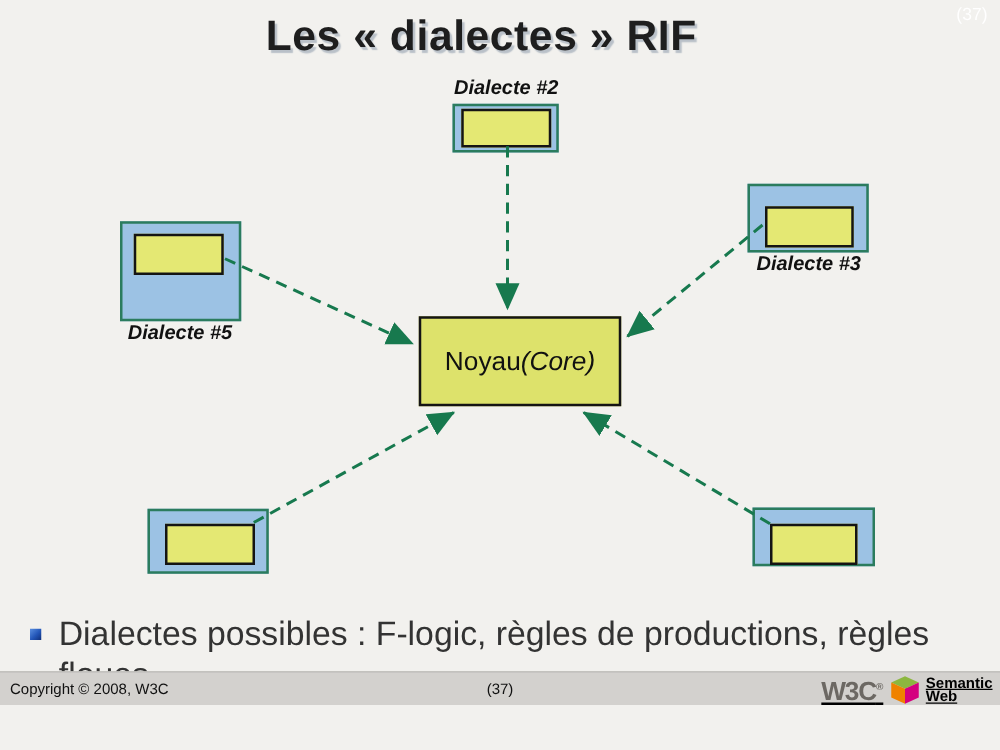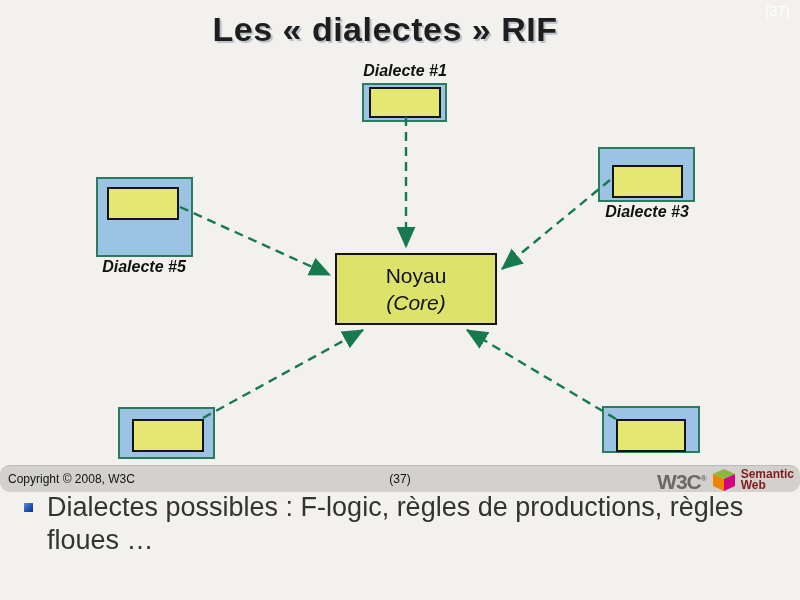--- a/index.html
+++ b/index.html
@@ -2,21 +2,21 @@
 <html><head>
 <meta charset="utf-8">
 <style>
   html,body{margin:0;padding:0;}
   body{
     width:800px;height:600px;
     font-family:"Liberation Sans", sans-serif;
     background:#f2f1ee;
     overflow:hidden;
   }
-  .slide{position:relative;width:800px;height:492px;background:#f2f1ee;}
+  .slide{position:relative;width:800px;height:564px;background:#f2f1ee;}
 
   
   .title{
     position:absolute;top:10px;left:0;width:770px;margin:0;
     text-align:center;
     font-size:34px;font-weight:bold;color:#1e1e1e;
     text-shadow:2px 2px 1px #b9c0c8;
     letter-spacing:0.5px;
   }
   .corner-num{
@@ -61,21 +61,21 @@
   .lab-d4{left:596px;top:454px;width:110px;}
   
   .box-d5{left:118px;top:407px;width:97px;height:52px;}
   .in-d5{left:12px;top:10px;width:72px;height:33px;}
   .lab-d5{left:112px;top:461px;width:110px;}
 
   
   .core{
     position:absolute;left:335px;top:253px;width:162px;height:72px;
     background:#dde26b;border:2px solid #141414;box-sizing:border-box;
-    display:flex;flex-direction:column;align-items:center;justify-content:center;
+    display:flex;align-items:center;justify-content:center;
     font-size:21px;color:#111;line-height:27px;
   }
   .core-sub{font-style:italic;}
 
   .arrows{position:absolute;left:0;top:0;pointer-events:none;}
   .arrow{stroke:#17794e;stroke-width:2.4;stroke-dasharray:9 6;fill:none;}
 
   
   .bullet-row{
     position:absolute;left:22px;top:491px;width:766px;
@@ -85,61 +85,61 @@
     flex:0 0 auto;width:9px;height:9px;margin:12px 14px 0 2px;
     background:linear-gradient(135deg,#5a8fe0 0%,#2356b8 55%,#0f2f7a 100%);
   }
   .bullet-text{
     font-size:27px;color:#333;line-height:1.24;width:742px;
   }
 
   
   .footer{
     position:absolute;left:0;bottom:0;width:800px;height:27px;
-    background:#d3d1ce;border-top:1px solid #bcbab7;box-sizing:border-box;border-radius:10px;
+    background:#d3d1ce;border-top:1px solid #bcbab7;box-sizing:border-box;
   }
   .copyright{
     position:absolute;left:8px;top:6px;font-size:12px;color:#111;
   }
   .page-num{
     position:absolute;left:0;right:0;top:6px;text-align:center;
     font-size:12px;color:#111;
   }
   .logos{
     position:absolute;right:6px;top:1px;height:25px;
-    display:flex;align-items:center;gap:5px;
+    display:flex;align-items:center;gap:5px;text-decoration:underline;
   }
   .w3c{
     font-size:21px;font-weight:bold;color:#6c6863;letter-spacing:-1px;
     line-height:21px;
   }
   .w3c .reg{font-size:8px;letter-spacing:0;vertical-align:super;}
   .sw-text{
-    font-size:12px;font-weight:bold;color:#7f1d1d;line-height:11px;
+    font-size:12px;font-weight:bold;color:#000000;line-height:11px;
   }
 </style>
 </head>
 <body>
 
 <div class="slide">
 
   <div class="corner-num">(37)</div>
   <h1 class="title">Les « dialectes » RIF</h1>
 
   <div class="diagram">
 
     <div class="outer box-d1">
       <div class="inner in-d1"></div>
     </div>
     <div class="dlabel lab-d1">Dialecte #5</div>
 
     <div class="outer box-d2">
       <div class="inner in-d2"></div>
     </div>
-    <div class="dlabel lab-d2">Dialecte #1</div>
+    <div class="dlabel lab-d2">Dialecte #2</div>
 
     <div class="outer box-d3">
       <div class="inner in-d3"></div>
     </div>
     <div class="dlabel lab-d3">Dialecte #3</div>
 
     <div class="outer box-d4">
       <div class="inner in-d4"></div>
     </div>
 

